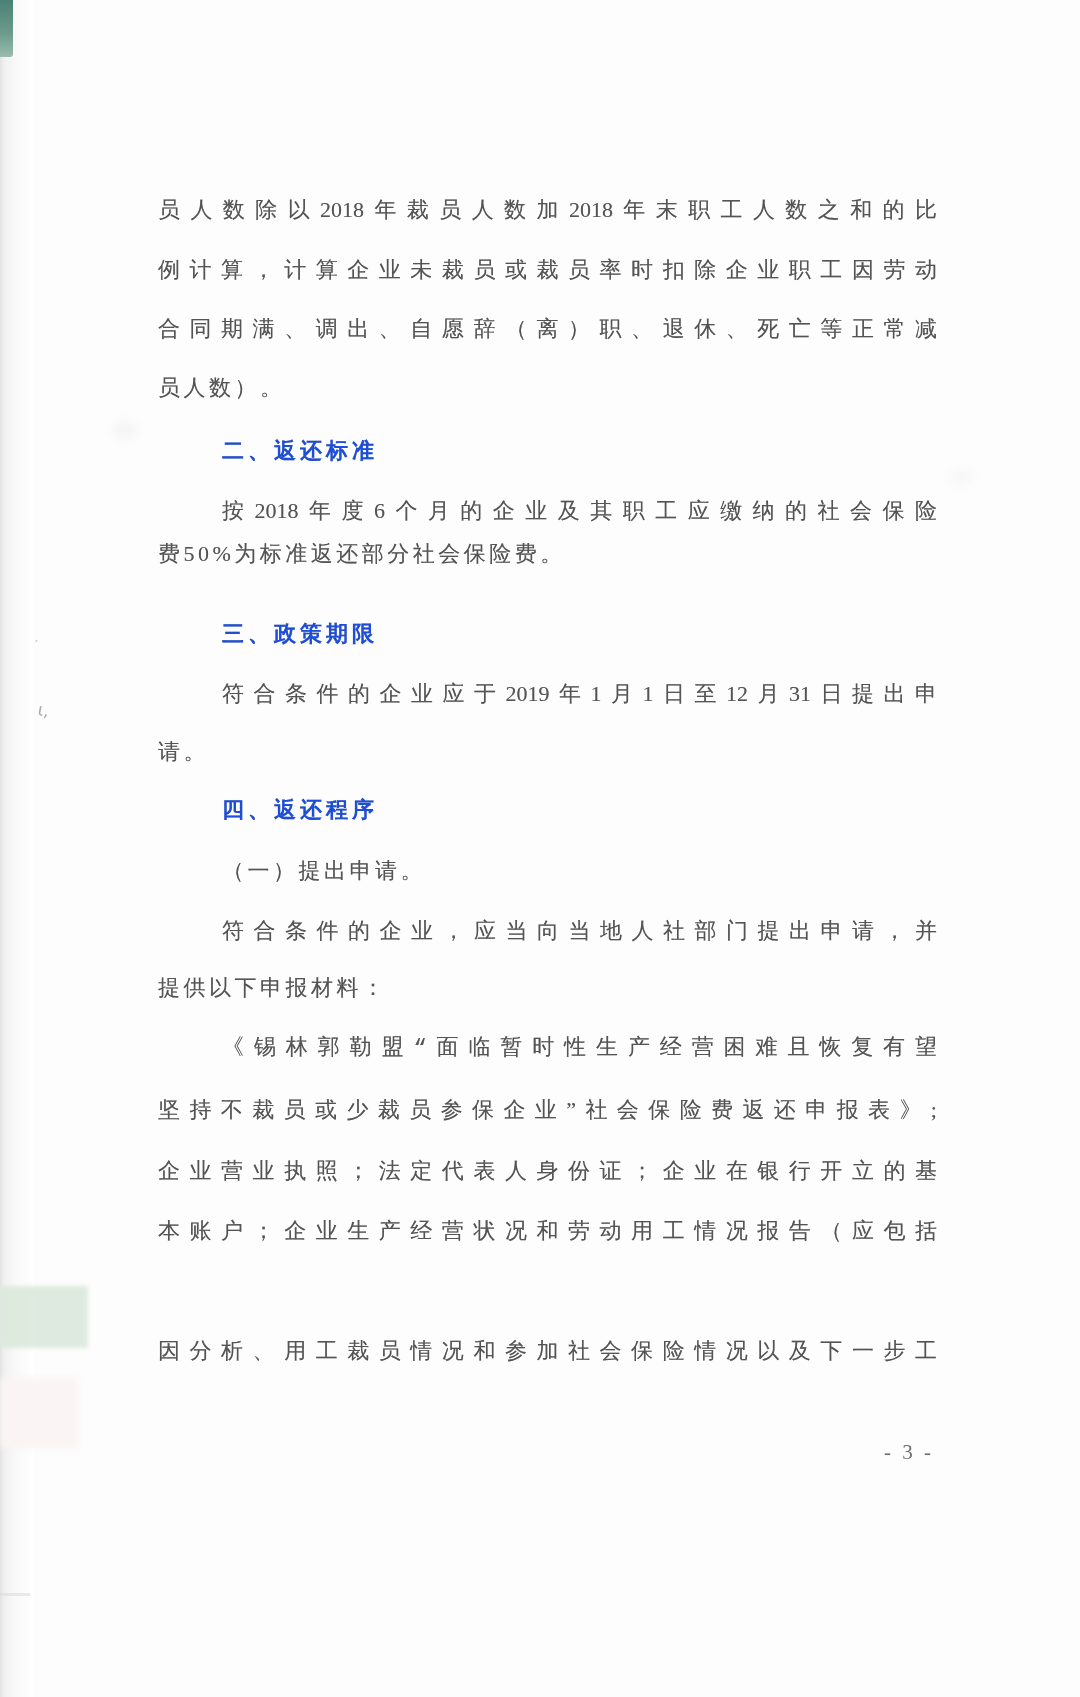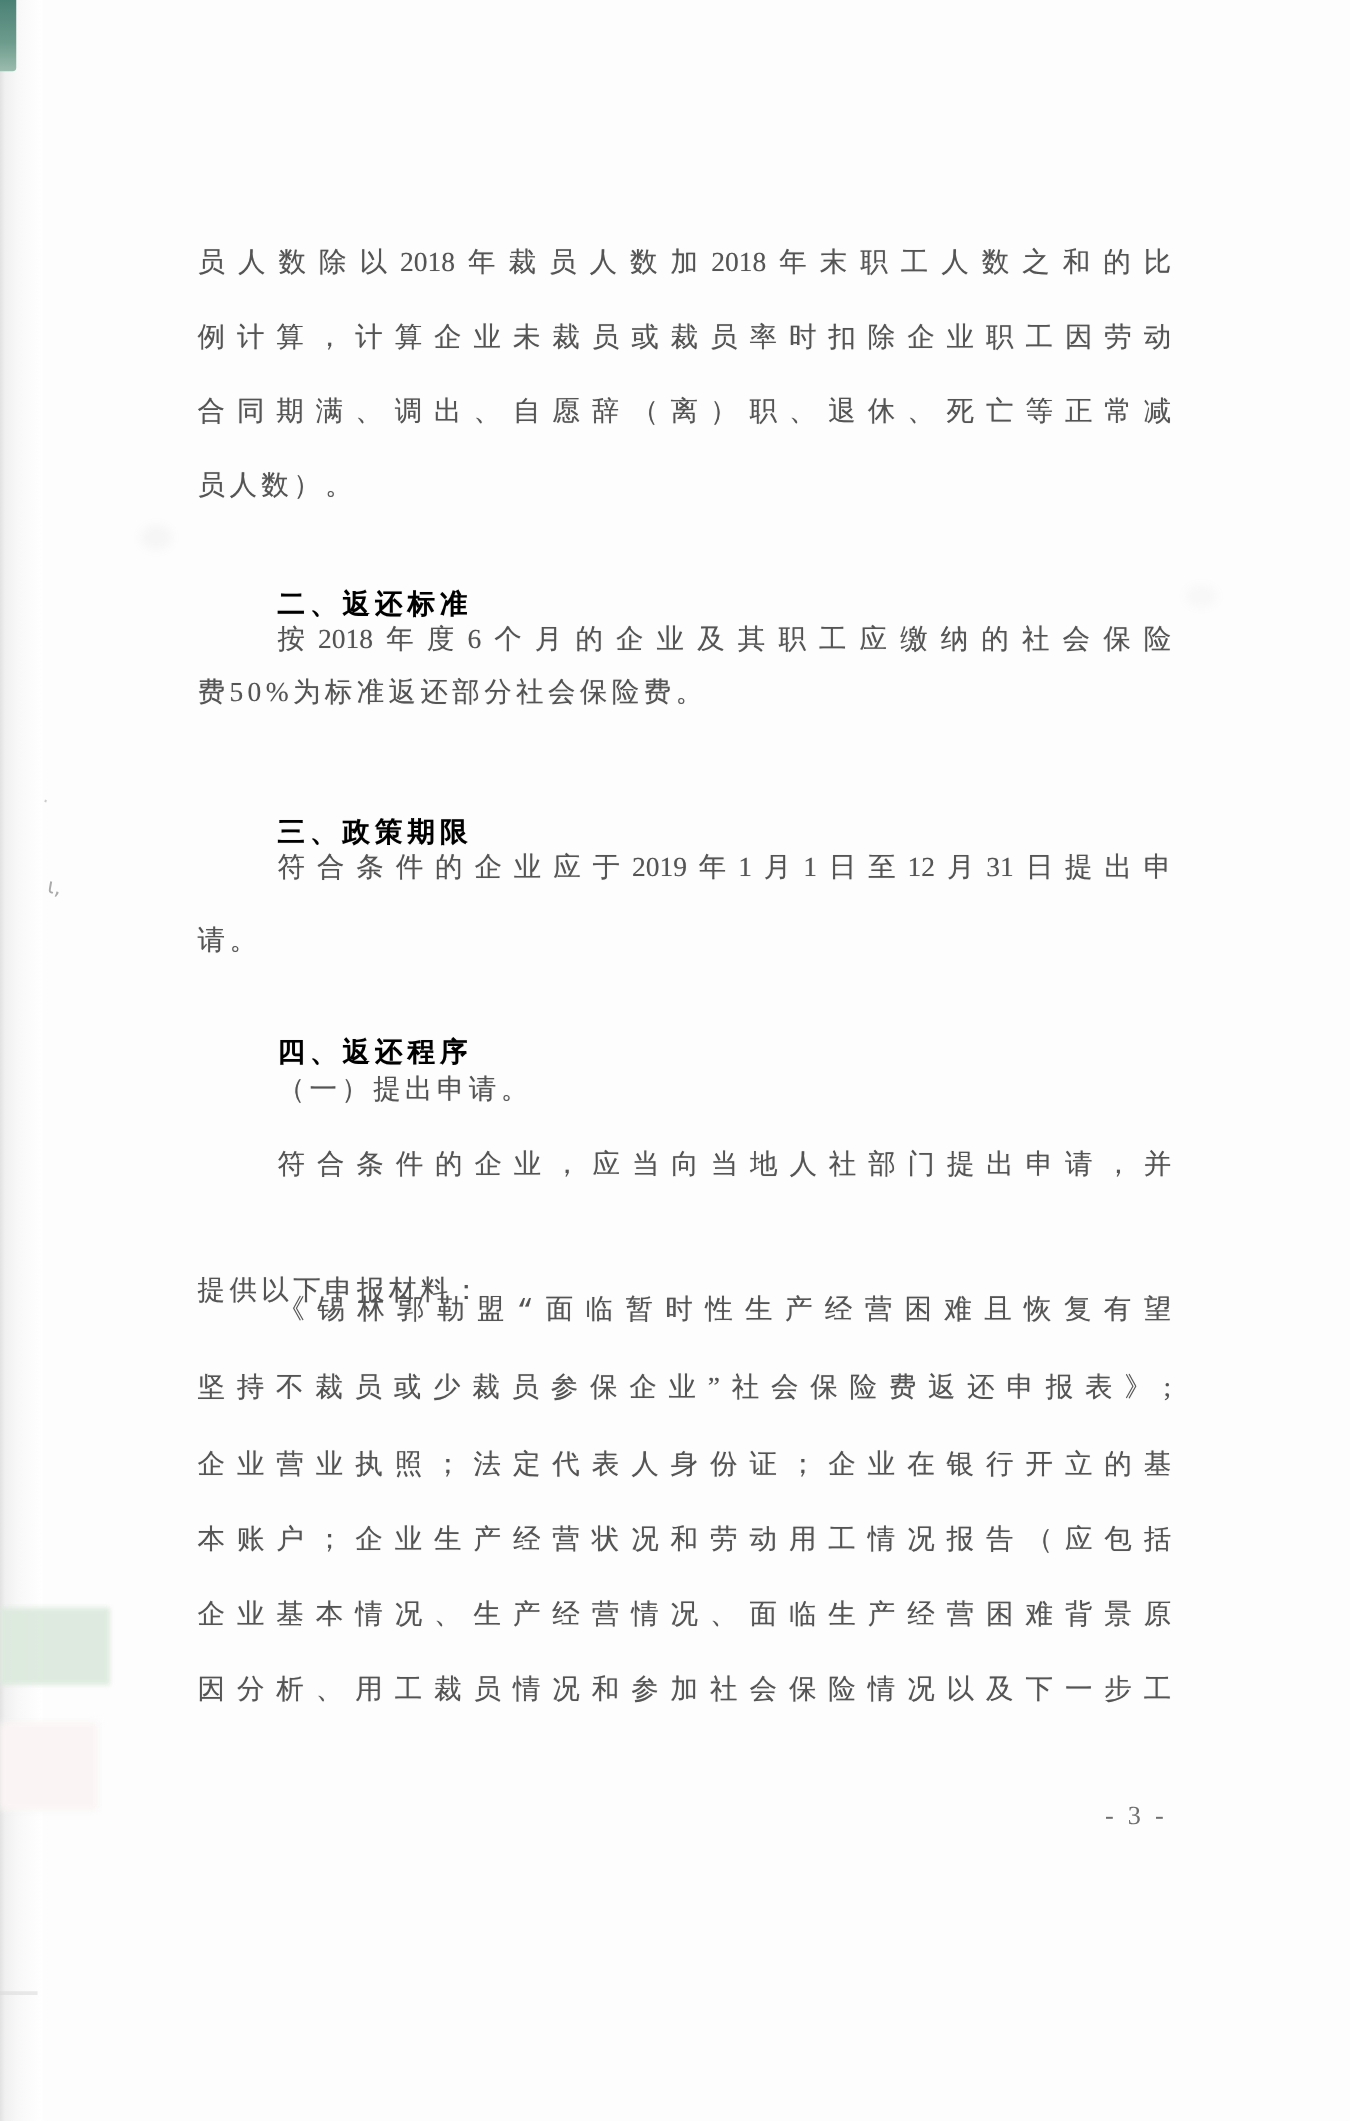--- a/index.html
+++ b/index.html
@@ -53,22 +53,22 @@
   }
   .line.justify{
     white-space:normal;letter-spacing:0;
     text-align:justify;text-align-last:justify;
     text-justify:inter-character;
     word-break:break-all;
   }
   .line.indent{padding-left:64px;box-sizing:border-box;}
   .line.heading{
     font-family:"Liberation Sans","DejaVu Sans",sans-serif;
-    font-weight:700;color:#000000;letter-spacing:4px;
-    padding-left:64px;box-sizing:border-box;margin-top:32px;
+    font-weight:700;color:#1d4ed8;letter-spacing:4px;
+    padding-left:64px;box-sizing:border-box;
   }
   .page-number{
     position:absolute;left:884px;top:1440px;
     font-size:21px;color:#6f6f6f;letter-spacing:3px;
     font-family:"Liberation Serif","DejaVu Serif",serif;
   }
 </style>
 </head>
 <body>
 
@@ -90,23 +90,22 @@
       <div class="line justify" style="top: 307px;">合同期满、调出、自愿辞（离）职、退休、死亡等正常减</div>
       <div class="line heading" style="top: 429px;">二、返还标准</div>
       <div class="line indent justify" style="top: 489px;">按2018年度6个月的企业及其职工应缴纳的社会保险</div>
       <div class="line" style="top: 532px;">费50%为标准返还部分社会保险费。</div>
       <div class="line heading" style="top: 612px;">三、政策期限</div>
       <div class="line indent justify" style="top: 672px;">符合条件的企业应于2019年1月1日至12月31日提出申</div>
       <div class="line" style="top: 730px;">请。</div>
       <div class="line heading" style="top: 788px;">四、返还程序</div>
       <div class="line indent" style="top: 849px;">（一）提出申请。</div>
       <div class="line indent justify" style="top: 909px;">符合条件的企业，应当向当地人社部门提出申请，并</div>
-      <div class="line" style="top: 1010px;">提供以下申报材料：</div>
+      <div class="line" style="top: 966px;">提供以下申报材料：</div>
       <div class="line indent justify" style="top: 1027px; font-family: Liberation Mono, monospace;">《锡林郭勒盟“面临暂时性生产经营困难且恢复有望</div>
       <div class="line justify" style="top: 1088px;">坚持不裁员或少裁员参保企业”社会保险费返还申报表》;</div>
       <div class="line justify" style="top: 1149px;">企业营业执照；法定代表人身份证；企业在银行开立的基</div>
       <div class="line justify" style="top: 1209px;">本账户；企业生产经营状况和劳动用工情况报告（应包括</div>
-      <div class="line justify" style="top: 1269px;">企业基本情况、生产经营情况、面临生产经营困难背景原</div>
       <div class="line justify" style="top: 1329px;">因分析、用工裁员情况和参加社会保险情况以及下一步工</div>
     </div>
 
   <div class="page-number">- 3 -</div>
 </div>
 
 </body></html>

